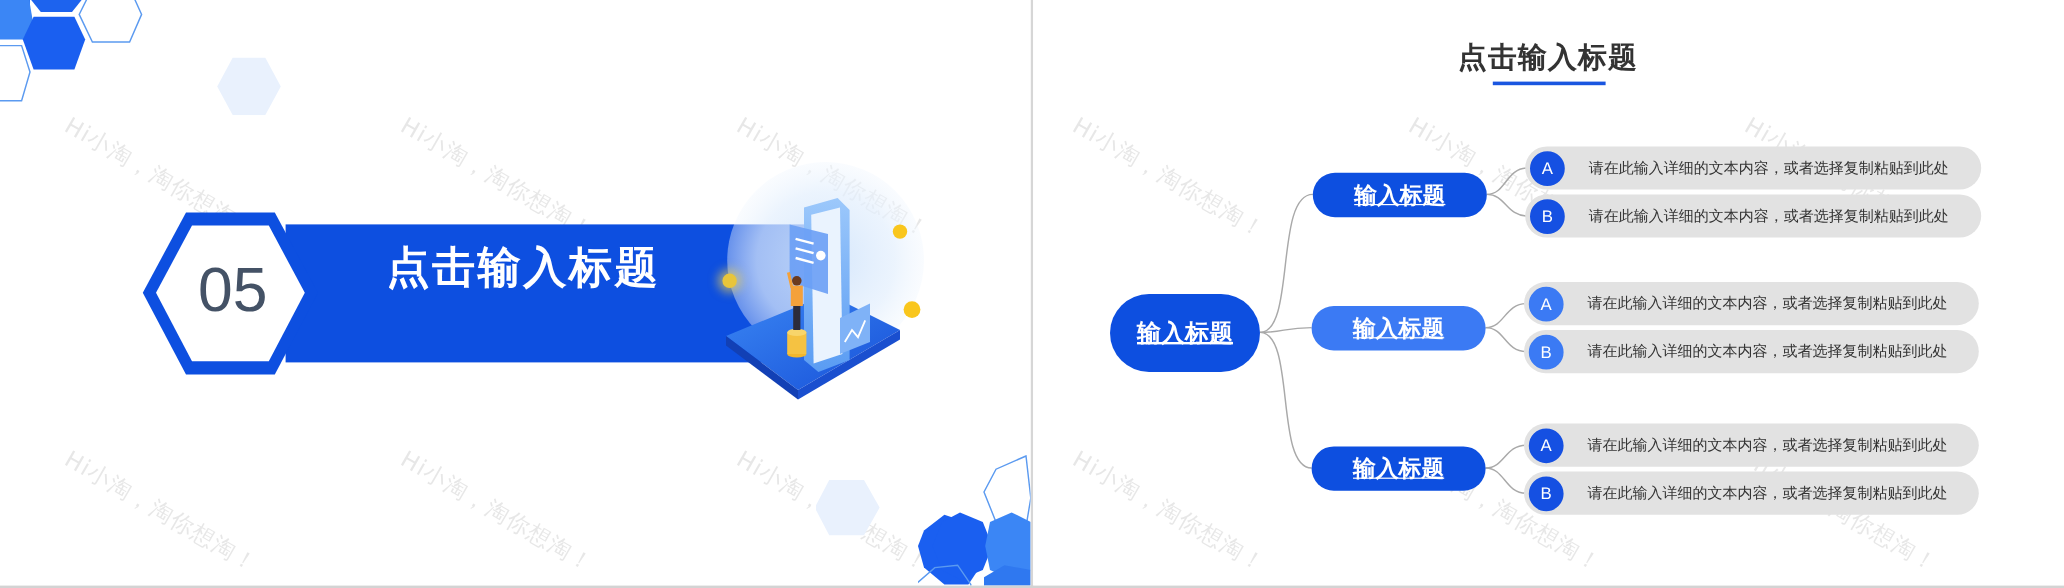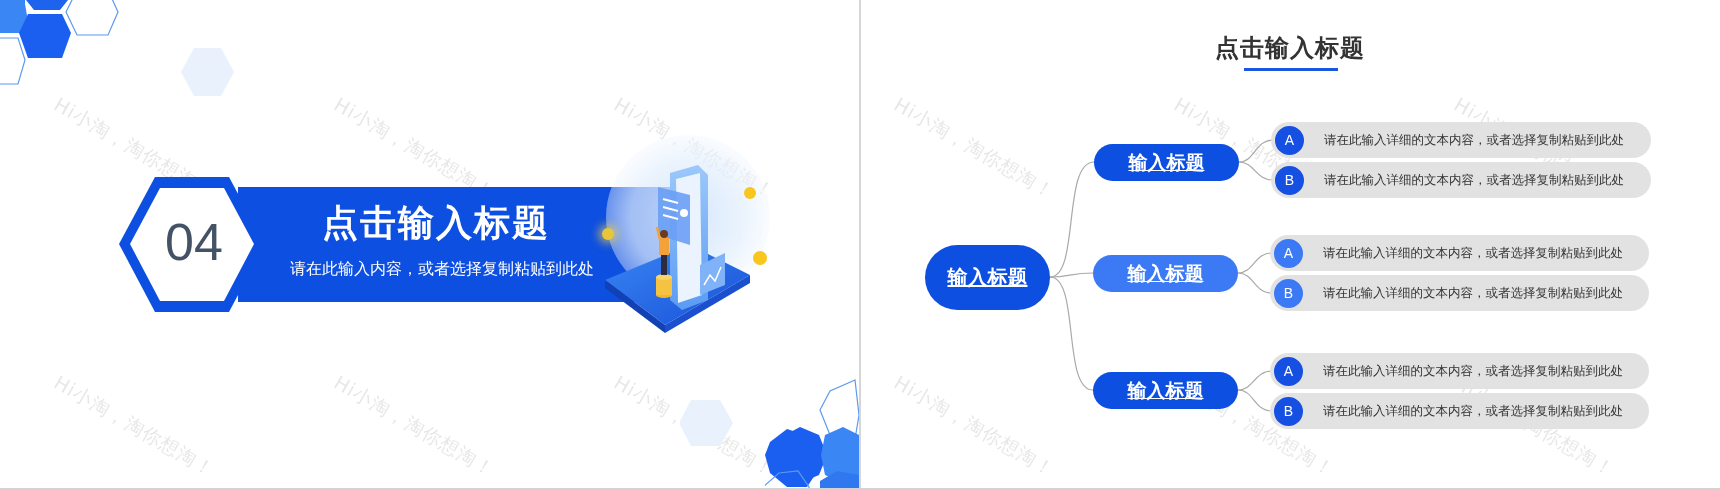--- a/index.html
+++ b/index.html
@@ -74,23 +74,22 @@
       <polygon points="60,60 78,52 94,60 94,100 78,108 60,100 56,80" fill="#3b86f5"></polygon>
       <polygon points="55,106 72,96 94,100 94,115 55,115" fill="#2f78f0"></polygon>
       <polygon points="-2,112 14,98 33,96 44,112 44,115 -2,115" fill="none" stroke="#5b9af0" stroke-width="1.2"></polygon>
     </svg>
 
     <div class="ribbon"></div>
     <svg class="hexsvg" style="left:117px;top:176px" width="150" height="137" viewBox="0 0 150 137">
       <polygon points="38,1 112,1 148,68 112,136 38,136 2,68" fill="#0d4fe0"></polygon>
       <polygon points="43,12 107,12 137,68 107,125 43,125 13,68" fill="#ffffff"></polygon>
     </svg>
-    <div class="num">04</div>
+    <div class="num">05</div>
     <div class="ribbon-title">点击输入标题</div>
-    <div class="ribbon-sub">请在此输入内容，或者选择复制粘贴到此处</div>
 
     <svg class="hexsvg" style="left:600px;top:135px" width="180" height="200" viewBox="0 0 180 200">
       <defs>
         <radialGradient id="glow" cx="50%" cy="50%" r="50%">
           <stop offset="0%" stop-color="#cfe3fb" stop-opacity="0.9"></stop>
           <stop offset="70%" stop-color="#e3effd" stop-opacity="0.7"></stop>
           <stop offset="100%" stop-color="#f1f7fe" stop-opacity="0.4"></stop>
         </radialGradient>
         <linearGradient id="plat" x1="0" y1="0" x2="1" y2="1">
           <stop offset="0%" stop-color="#3a86f3"></stop>

